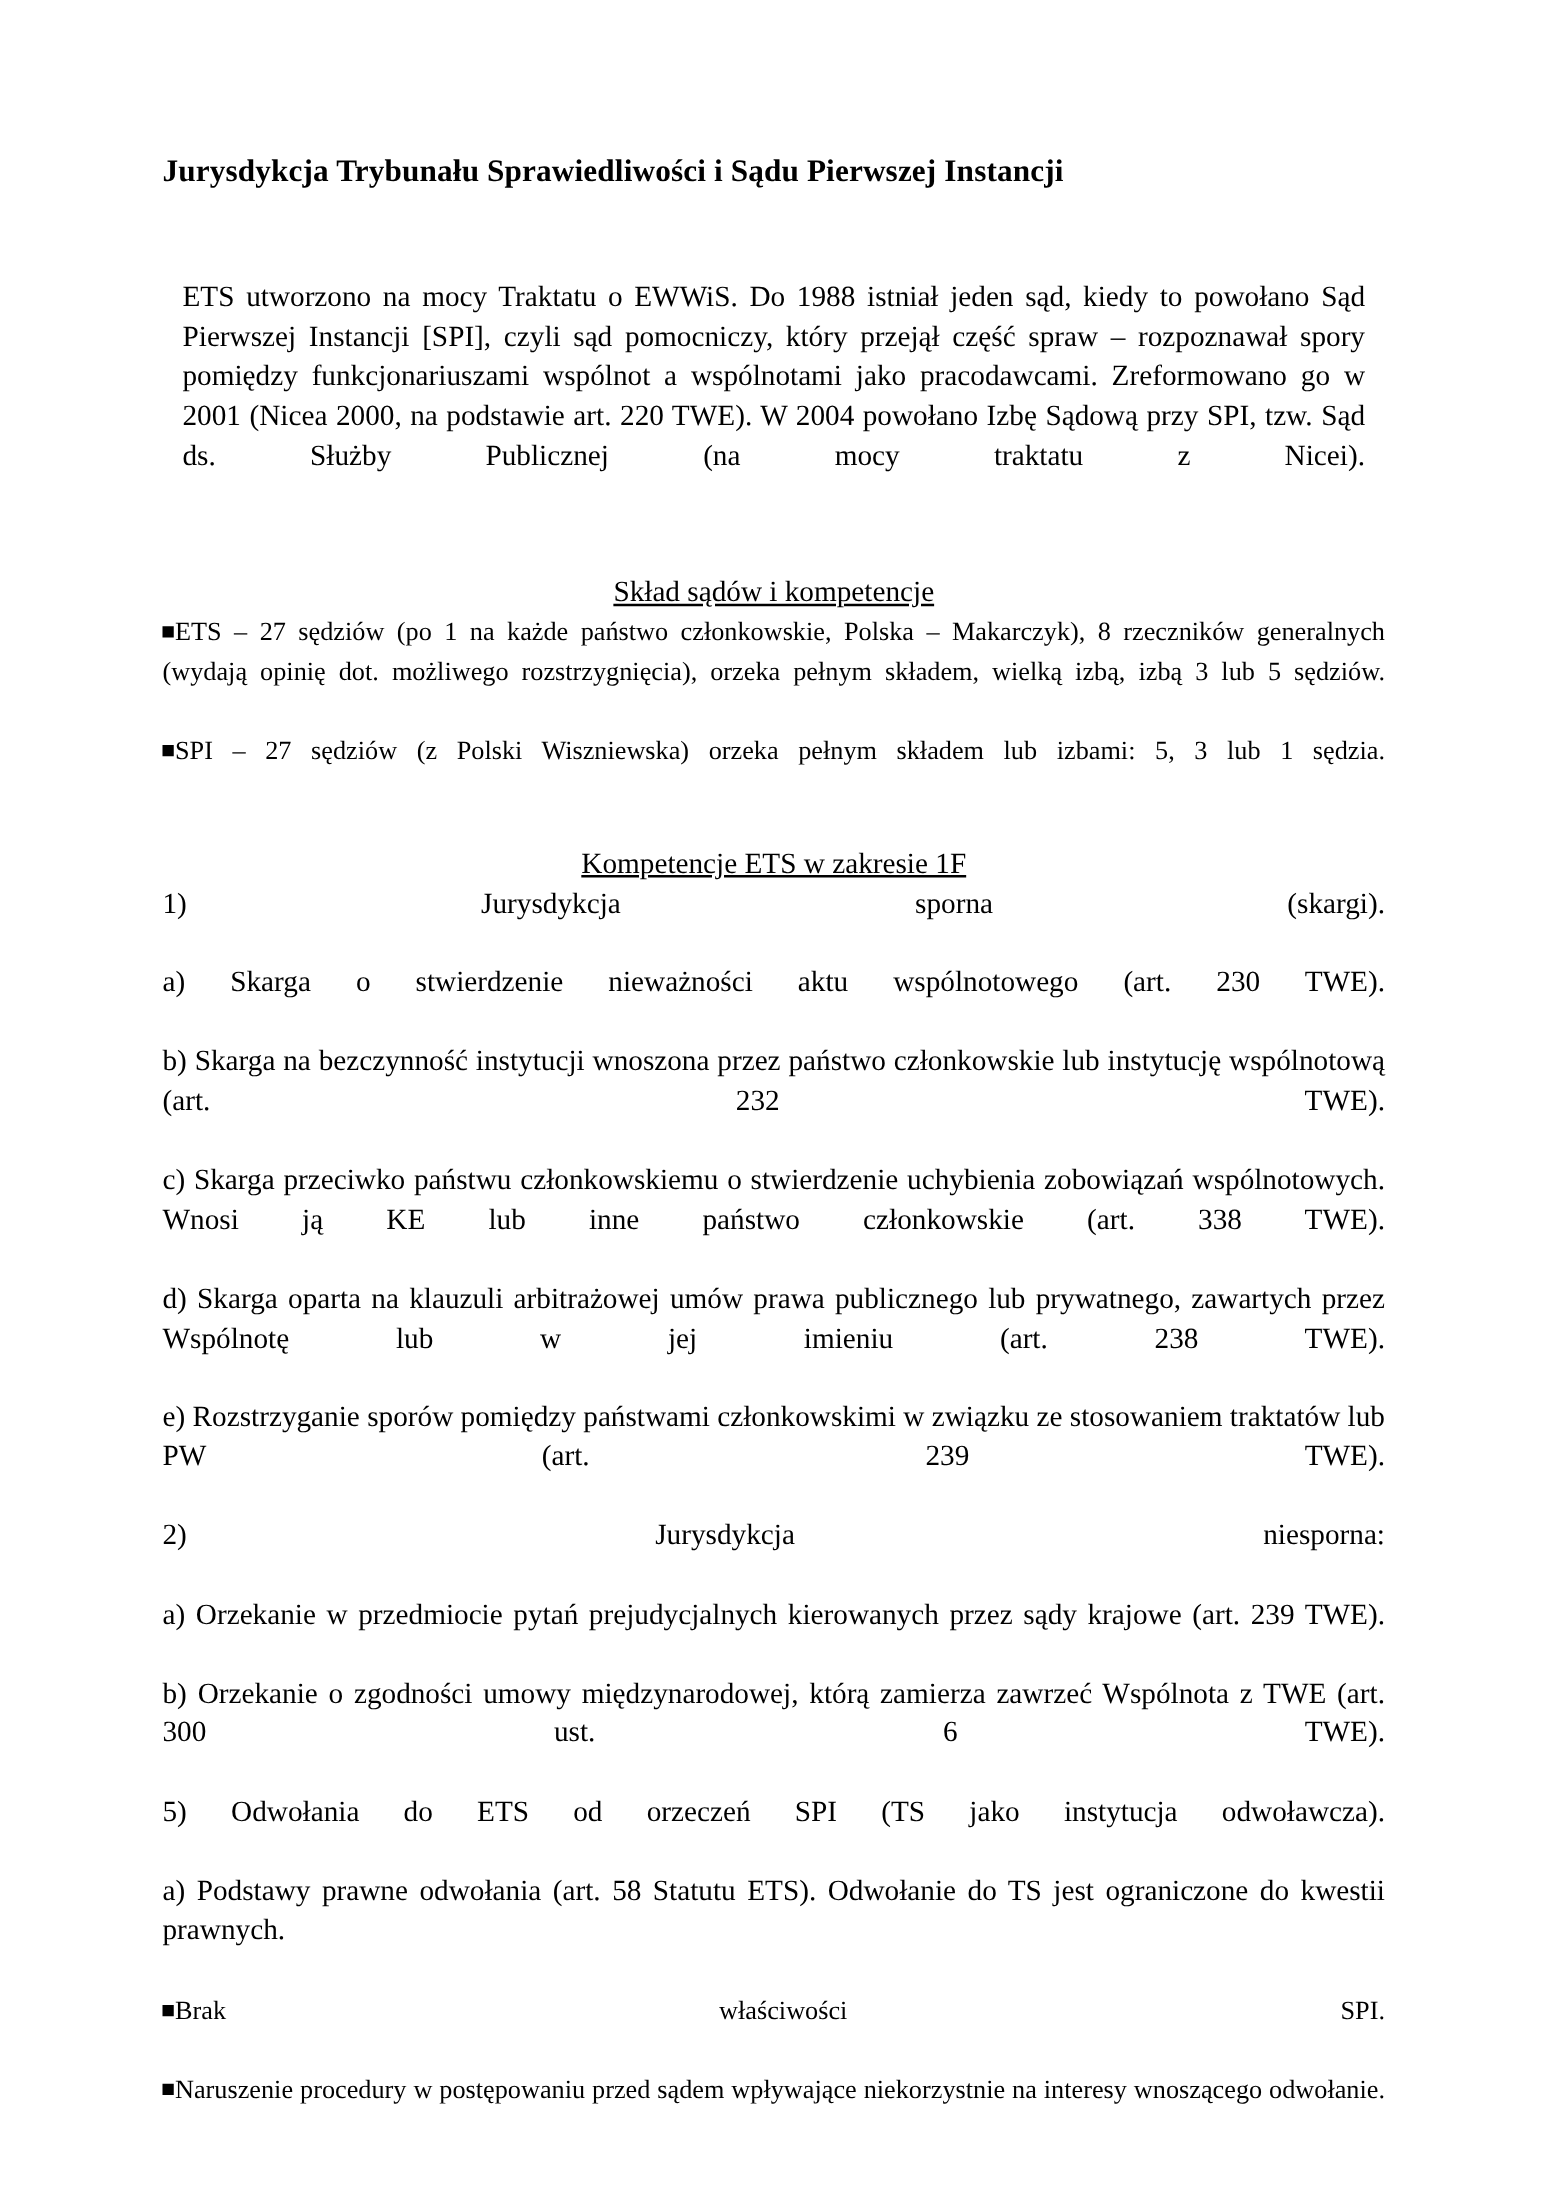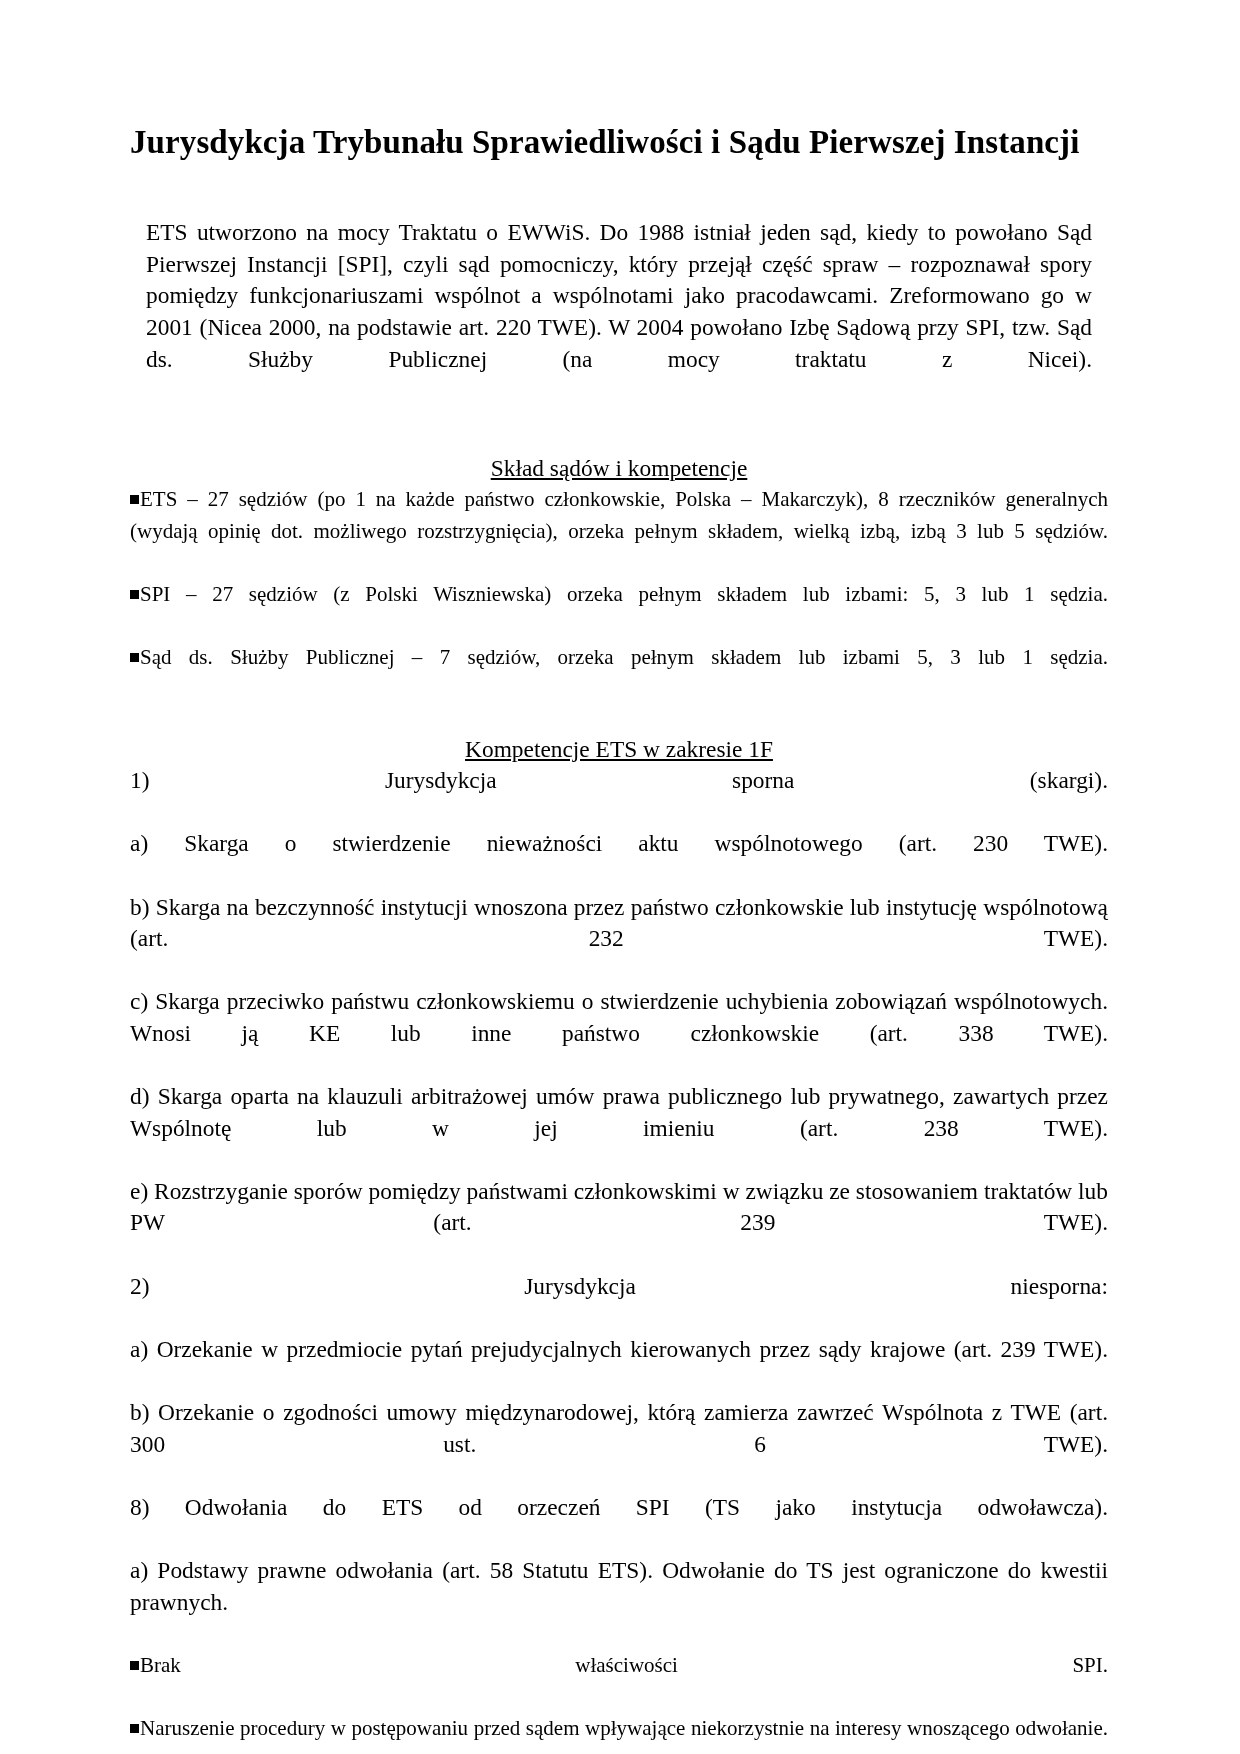--- a/index.html
+++ b/index.html
@@ -23,24 +23,24 @@
     box-sizing: border-box;
     overflow: hidden;
   }
   .content {
     position: absolute;
     left: 130px;
     top: 122px;
     width: 978px;
   }
   .doc-title {
-    font-size: 33px;
+    font-size: 25px;
     font-weight: bold;
     line-height: 1.25;
-    margin: 0 0 0 0;
+    margin: 0 0 16px 0;
     letter-spacing: 0.1px;
     text-align: left;
   }
   .spacer-lg { height: 38px; }
   .spacer-md { height: 30px; }
   .spacer-sm { height: 28px; }
 
   p.para {
     margin: 16px;
     font-size: 23.4px;
@@ -101,37 +101,36 @@
     <p class="para">ETS utworzono na mocy Traktatu o EWWiS. Do 1988 istniał jeden sąd, kiedy to powołano Sąd Pierwszej Instancji [SPI], czyli sąd pomocniczy, który przejął część spraw – rozpoznawał spory pomiędzy funkcjonariuszami wspólnot a wspólnotami jako pracodawcami. Zreformowano go w 2001 (Nicea 2000, na podstawie art. 220 TWE). W 2004 powołano Izbę Sądową przy SPI, tzw. Sąd ds. Służby Publicznej (na mocy traktatu z Nicei).</p>
 
     <div class="spacer-md"></div>
 
     <p class="subhead">Skład sądów i kompetencje</p>
 
     <p class="bullet-line"><span class="bsq"></span><span>ETS – 27 sędziów (po 1 na każde państwo członkowskie, Polska – Makarczyk), 8 rzeczników generalnych (wydają opinię dot. możliwego rozstrzygnięcia), orzeka pełnym składem, wielką izbą, izbą 3 lub 5 sędziów.</span></p>
 
     <p class="bullet-line"><span class="bsq"></span><span>SPI – 27 sędziów (z Polski Wiszniewska) orzeka pełnym składem lub izbami: 5, 3 lub 1 sędzia.</span></p>
 
-    <p class="bullet-line"><span class="bsq"></span><span>Sąd ds. Służby Publicznej – 7 sędziów, orzeka pełnym składem lub izbami 5, 3 lub 1 sędzia.</span></p>
 
     <div class="spacer-sm"></div>
 
     <p class="subhead">Kompetencje ETS w zakresie 1F</p>
 
     <div>
       <p class="num-line">1) Jurysdykcja sporna (skargi).</p>
       <p class="num-line">a) Skarga o stwierdzenie nieważności aktu wspólnotowego (art. 230 TWE).</p>
       <p class="num-line">b) Skarga na bezczynność instytucji wnoszona przez państwo członkowskie lub instytucję wspólnotową (art. 232 TWE).</p>
       <p class="num-line">c) Skarga przeciwko państwu członkowskiemu o stwierdzenie uchybienia zobowiązań wspólnotowych. Wnosi ją KE lub inne państwo członkowskie (art. 338 TWE).</p>
       <p class="num-line">d) Skarga oparta na klauzuli arbitrażowej umów prawa publicznego lub prywatnego, zawartych przez Wspólnotę lub w jej imieniu (art. 238 TWE).</p>
       <p class="num-line">e) Rozstrzyganie sporów pomiędzy państwami członkowskimi w związku ze stosowaniem traktatów lub PW (art. 239 TWE).</p>
       <p class="num-line">2) Jurysdykcja niesporna:</p>
       <p class="num-line">a) Orzekanie w przedmiocie pytań prejudycjalnych kierowanych przez sądy krajowe (art. 239 TWE).</p>
       <p class="num-line">b) Orzekanie o zgodności umowy międzynarodowej, którą zamierza zawrzeć Wspólnota z TWE (art. 300 ust. 6 TWE).</p>
-      <p class="num-line">8) Odwołania do ETS od orzeczeń SPI (TS jako instytucja odwoławcza).</p>
+      <p class="num-line">5) Odwołania do ETS od orzeczeń SPI (TS jako instytucja odwoławcza).</p>
       <p class="num-line">a) Podstawy prawne odwołania (art. 58 Statutu ETS). Odwołanie do TS jest ograniczone do kwestii prawnych.</p>
 
       <p class="bullet-line"><span class="bsq"></span><span>Brak właściwości SPI.</span></p>
       <p class="bullet-line"><span class="bsq"></span><span>Naruszenie procedury w postępowaniu przed sądem wpływające niekorzystnie na interesy wnoszącego odwołanie.</span></p>
 
     </div>
 
   </div>
 </div>
 

